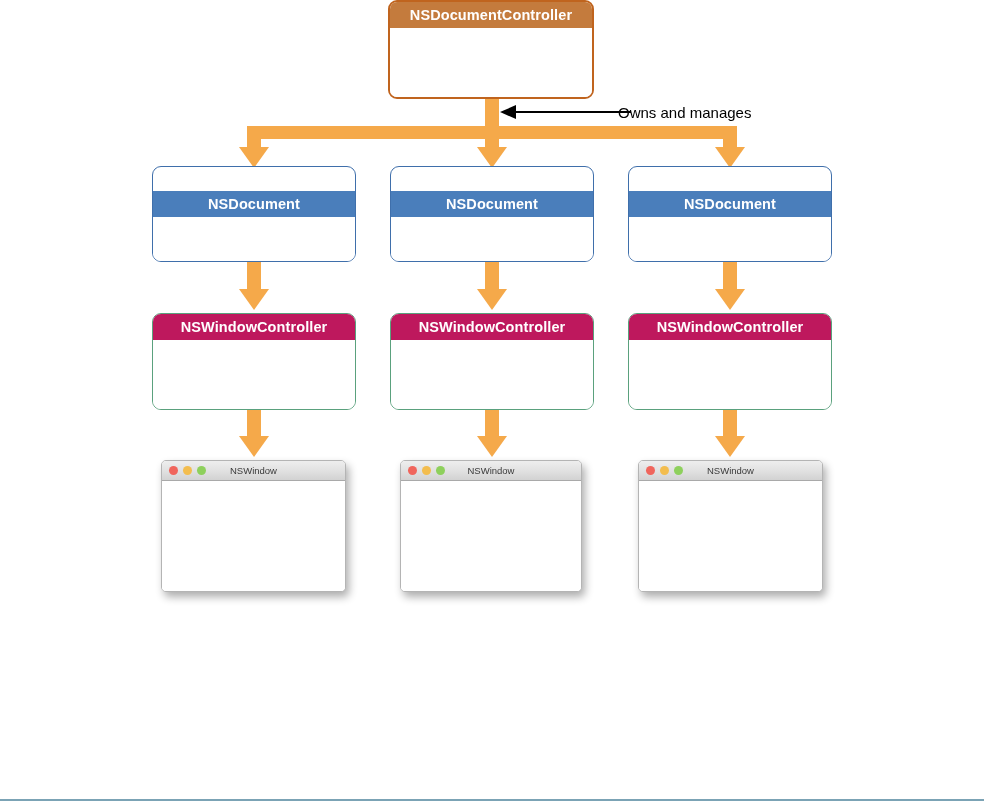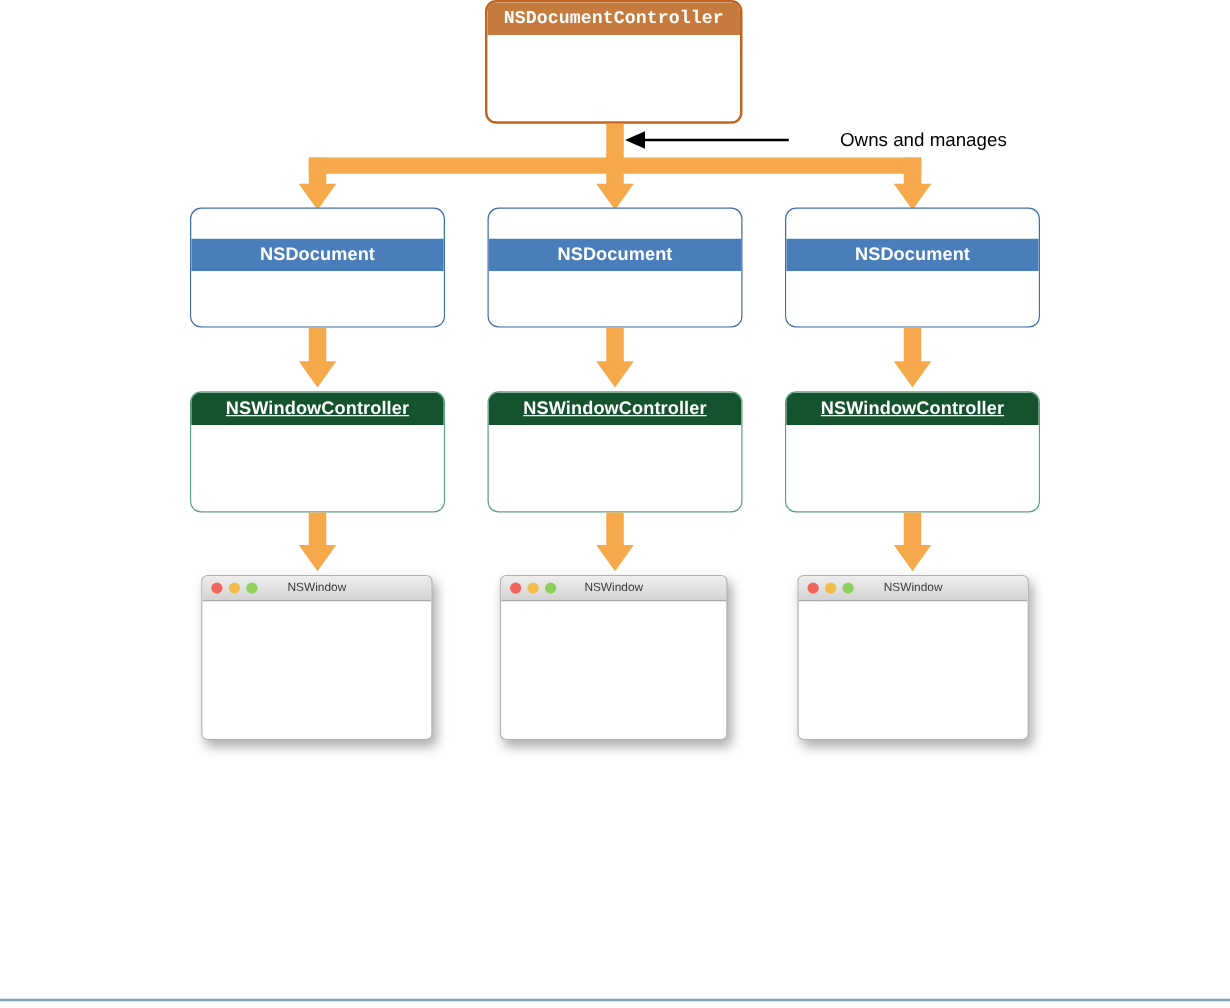--- a/index.html
+++ b/index.html
@@ -37,31 +37,31 @@
     white-space: nowrap;
   }
   .classbox .body {
     background: #ffffff;
     height: calc(100% - 26px);
   }
 
   .box-controller {
     border: 2px solid #c0641e;
   }
-  .box-controller .hdr { background: #c47b3d; font-family: Liberation Mono, monospace; }
+  .box-controller .hdr { background: #c47b3d; }
 
   .box-doc {
     border: 1.6px solid #3f6fab;
   }
   .box-doc .hdr { background: #4a7ebb; margin-top: 24px; }
 
   .box-wc {
     border: 1.6px solid #5aa17d;
   }
-  .box-wc .hdr { background: #14532d; text-decoration: underline; }
+  .box-wc .hdr { background: #be185d; }
 
   
   .orng { position: absolute; background: #f5a94a; }
   .arrowhead {
     position: absolute;
     width: 0; height: 0;
     border-left: 15px solid transparent;
     border-right: 15px solid transparent;
     border-top: 21px solid #f5a94a;
   }
@@ -156,21 +156,21 @@
   <div class="arrowhead" style="left:239px; top:147px;"></div>
 
   <div class="orng" style="left:485px; top:126px; width:14px; height:24px;"></div>
   <div class="arrowhead" style="left:477px; top:147px;"></div>
 
   <div class="orng" style="left:723px; top:126px; width:14px; height:24px;"></div>
   <div class="arrowhead" style="left:715px; top:147px;"></div>
 
   <div class="annot-head" style="left:500px; top:105px;"></div>
   <div class="annot-line" style="left:515px; top:111px; width:116px;"></div>
-  <div class="annot-label" style="left:672px; top:104px;">Owns and manages</div>
+  <div class="annot-label" style="left:618px; top:104px;">Owns and manages</div>
 
   <div class="classbox box-doc" style="left:152px; top:166px; width:204px; height:96px;">
     <div class="hdr">NSDocument</div>
     <div class="body"></div>
   </div>
 
   <div class="classbox box-doc" style="left:390px; top:166px; width:204px; height:96px;">
     <div class="hdr">NSDocument</div>
     <div class="body"></div>
   </div>

